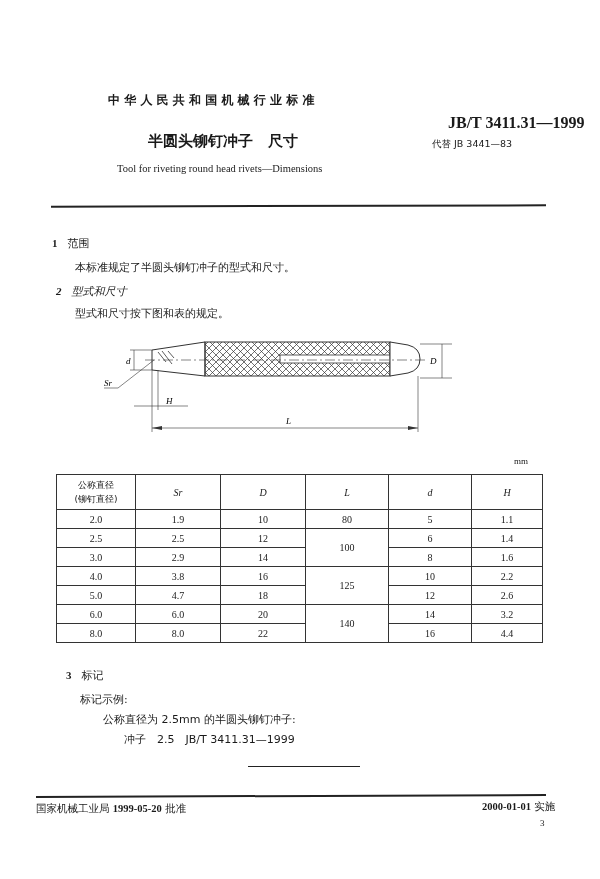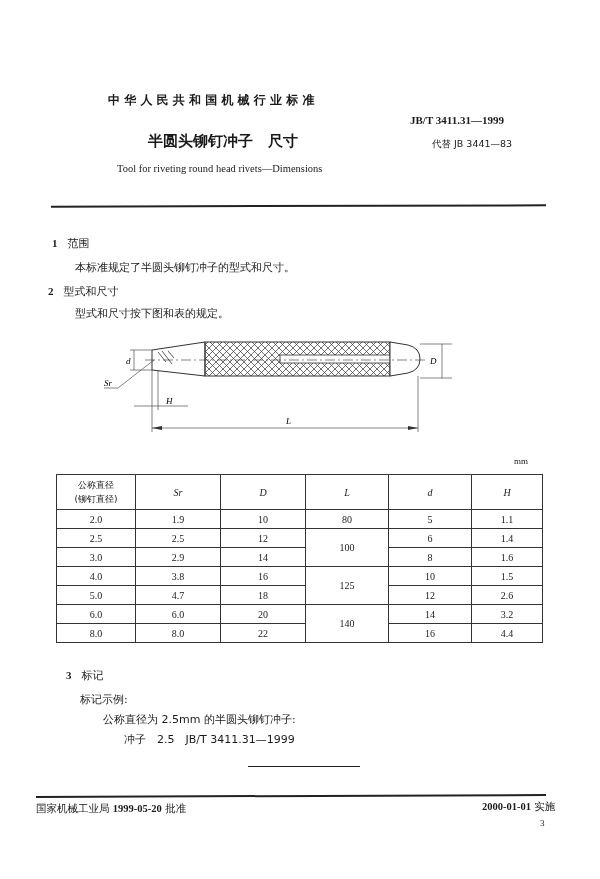--- a/index.html
+++ b/index.html
@@ -2,21 +2,21 @@
 <html><head>
 <meta charset="utf-8">
 <style>
   html, body { margin: 0; padding: 0; }
   body {
     width: 600px; height: 879px; background: #ffffff; position: relative; overflow: hidden;
     font-family: "DejaVu Serif", "Liberation Serif", serif; color: #1a1a1a;
   }
   .abs { position: absolute; }
   .cn-title { left: 108px; top: 92px; font-family: "DejaVu Sans", sans-serif; font-size: 12px; font-weight: bold; letter-spacing: 4.2px; }
-  .std-no { left: 410px; top: 114px; font-family: "Liberation Serif", serif; font-size: 11px; font-weight: bold; }
+  .std-no { left: 448px; top: 114px; font-family: "Liberation Serif", serif; font-size: 16px; font-weight: bold; }
   .doc-title { left: 148px; top: 132px; font-family: "DejaVu Sans", sans-serif; font-size: 15px; font-weight: bold; }
   .replaces { left: 432px; top: 138px; font-family: "DejaVu Sans", sans-serif; font-size: 9.5px; }
   .en-title { left: 117px; top: 163px; font-family: "Liberation Serif", serif; font-size: 10.5px; font-weight: normal; }
   .hr-top { left: 51px; top: 205px; width: 495px; height: 2px; background: #222; transform: rotate(-0.15deg); }
   .sec { font-family: "DejaVu Sans", sans-serif; font-size: 11px; }
   .sec-num { font-family: "Liberation Serif", serif; font-weight: bold; margin-right: 10px; }
   .para { font-family: "DejaVu Sans", sans-serif; font-size: 11px; }
   .unit { left: 514px; top: 456px; font-family: "Liberation Serif", serif; font-size: 9px; }
   table.dims { position: absolute; left: 56px; top: 474px; width: 487px; border-collapse: collapse; font-family: "Liberation Serif", serif; font-size: 10px; }
   table.dims td, table.dims th { border: 1px solid #333; text-align: center; padding: 0; font-weight: normal; height: 18px; }
@@ -41,21 +41,21 @@
 <div class="abs doc-title">半圆头铆钉冲子　尺寸</div>
 <div class="abs replaces">代替 JB 3441—83</div>
 <div class="abs en-title">Tool for riveting round head rivets—Dimensions</div>
 <div class="abs hr-top"></div>
 
 <div class="abs sec" style="left:52px; top:236px;">
   <span class="sec-num">1</span><span>范围</span>
 </div>
 <div class="abs para" style="left:75px; top:260px;">本标准规定了半圆头铆钉冲子的型式和尺寸。</div>
 
-<div class="abs sec" style="left:48px; top:284px;">
+<div class="abs sec" style="left:56px; top:284px;font-style:italic;">
   <span class="sec-num">2</span><span>型式和尺寸</span>
 </div>
 <div class="abs para" style="left:75px; top:306px;">型式和尺寸按下图和表的规定。</div>
 
 <svg class="drawing" width="370" height="120" viewBox="0 0 370 120">
   <defs>
     <pattern id="knurl" width="7" height="7" patternUnits="userSpaceOnUse">
       <path d="M0,0 L7,7 M7,0 L0,7" stroke="#333" stroke-width="0.7"></path>
     </pattern>
   </defs>
@@ -137,21 +137,21 @@
       <td>14</td>
       <td>8</td>
       <td>1.6</td>
     </tr>
     <tr>
       <td>4.0</td>
       <td>3.8</td>
       <td>16</td>
       <td rowspan="2">125</td>
       <td>10</td>
-      <td>1.5</td>
+      <td>2.2</td>
     </tr>
     <tr>
       <td>5.0</td>
       <td>4.7</td>
       <td>18</td>
       <td>12</td>
       <td>2.6</td>
     </tr>
     <tr>
       <td>6.0</td>

